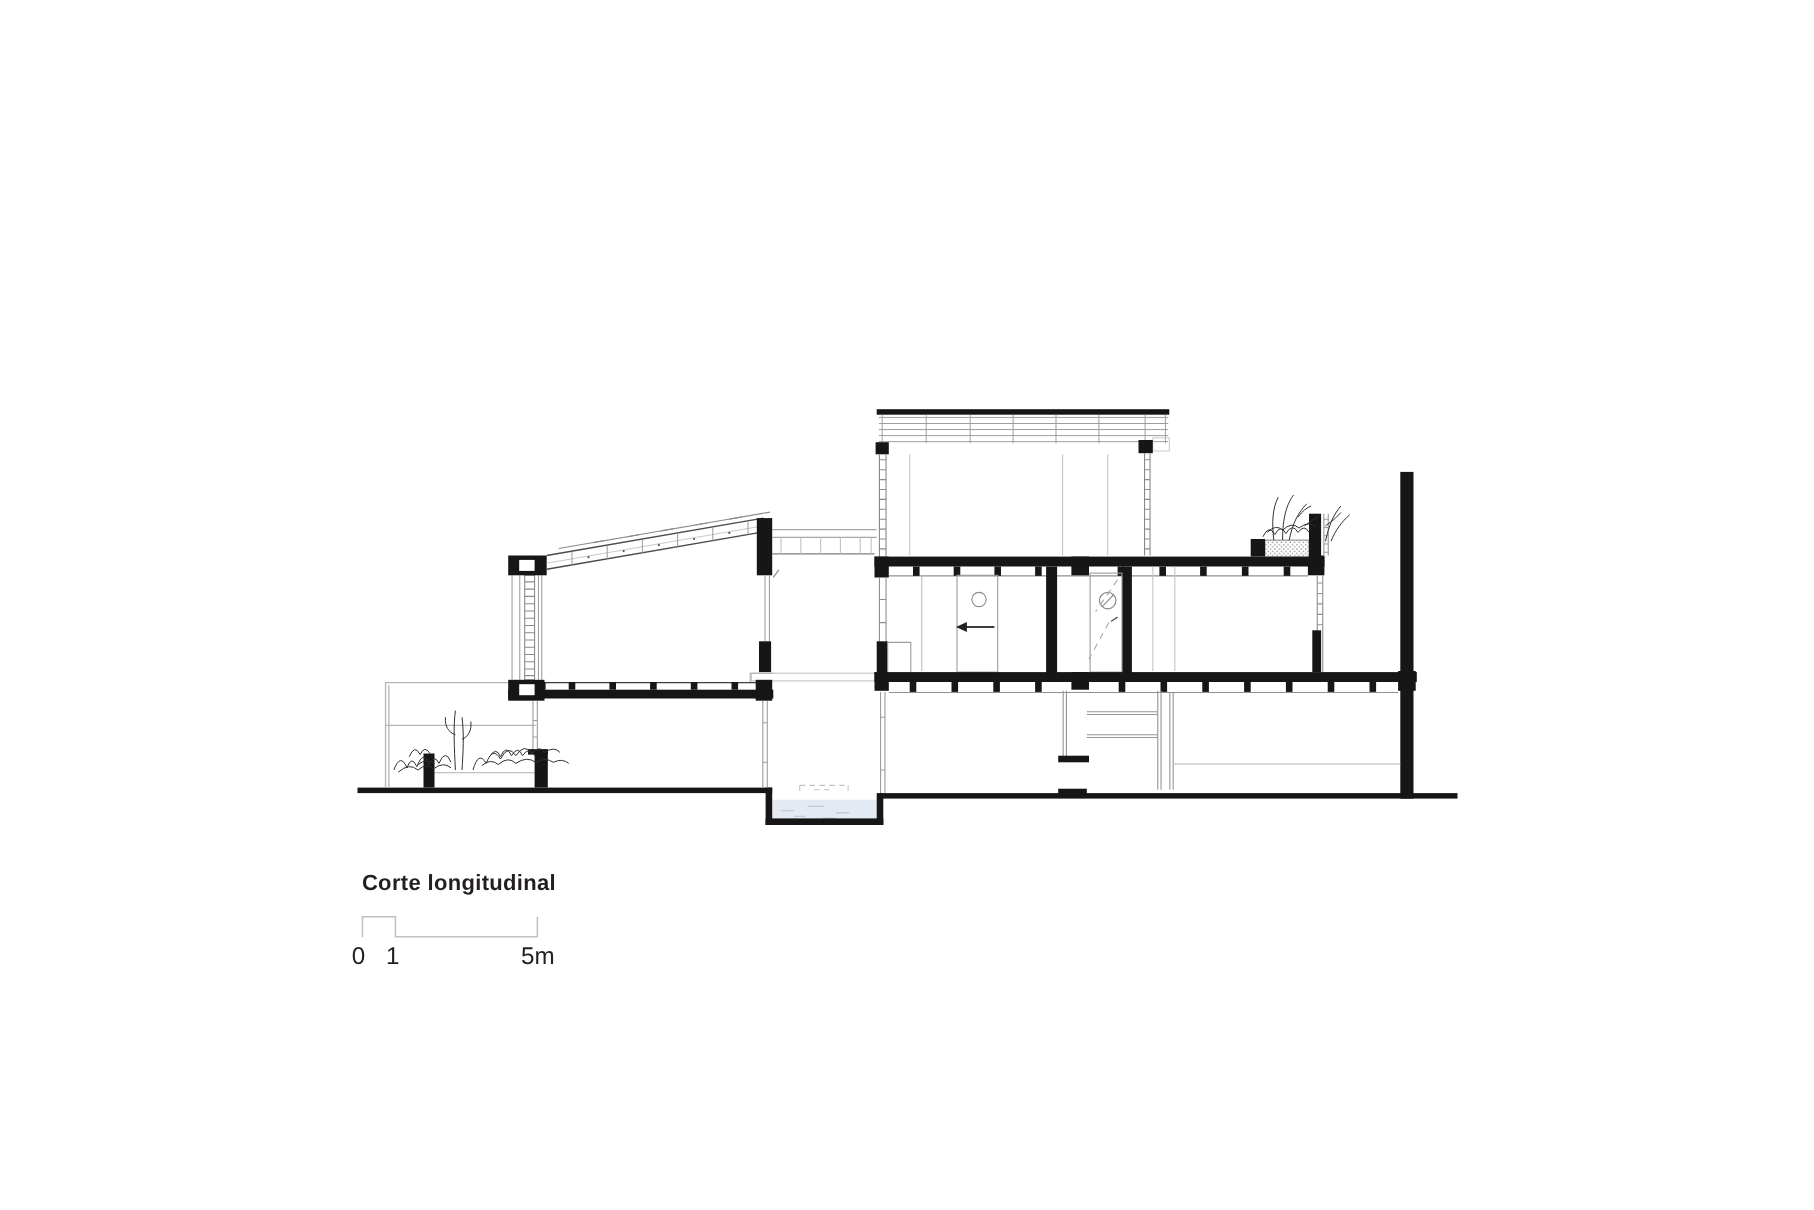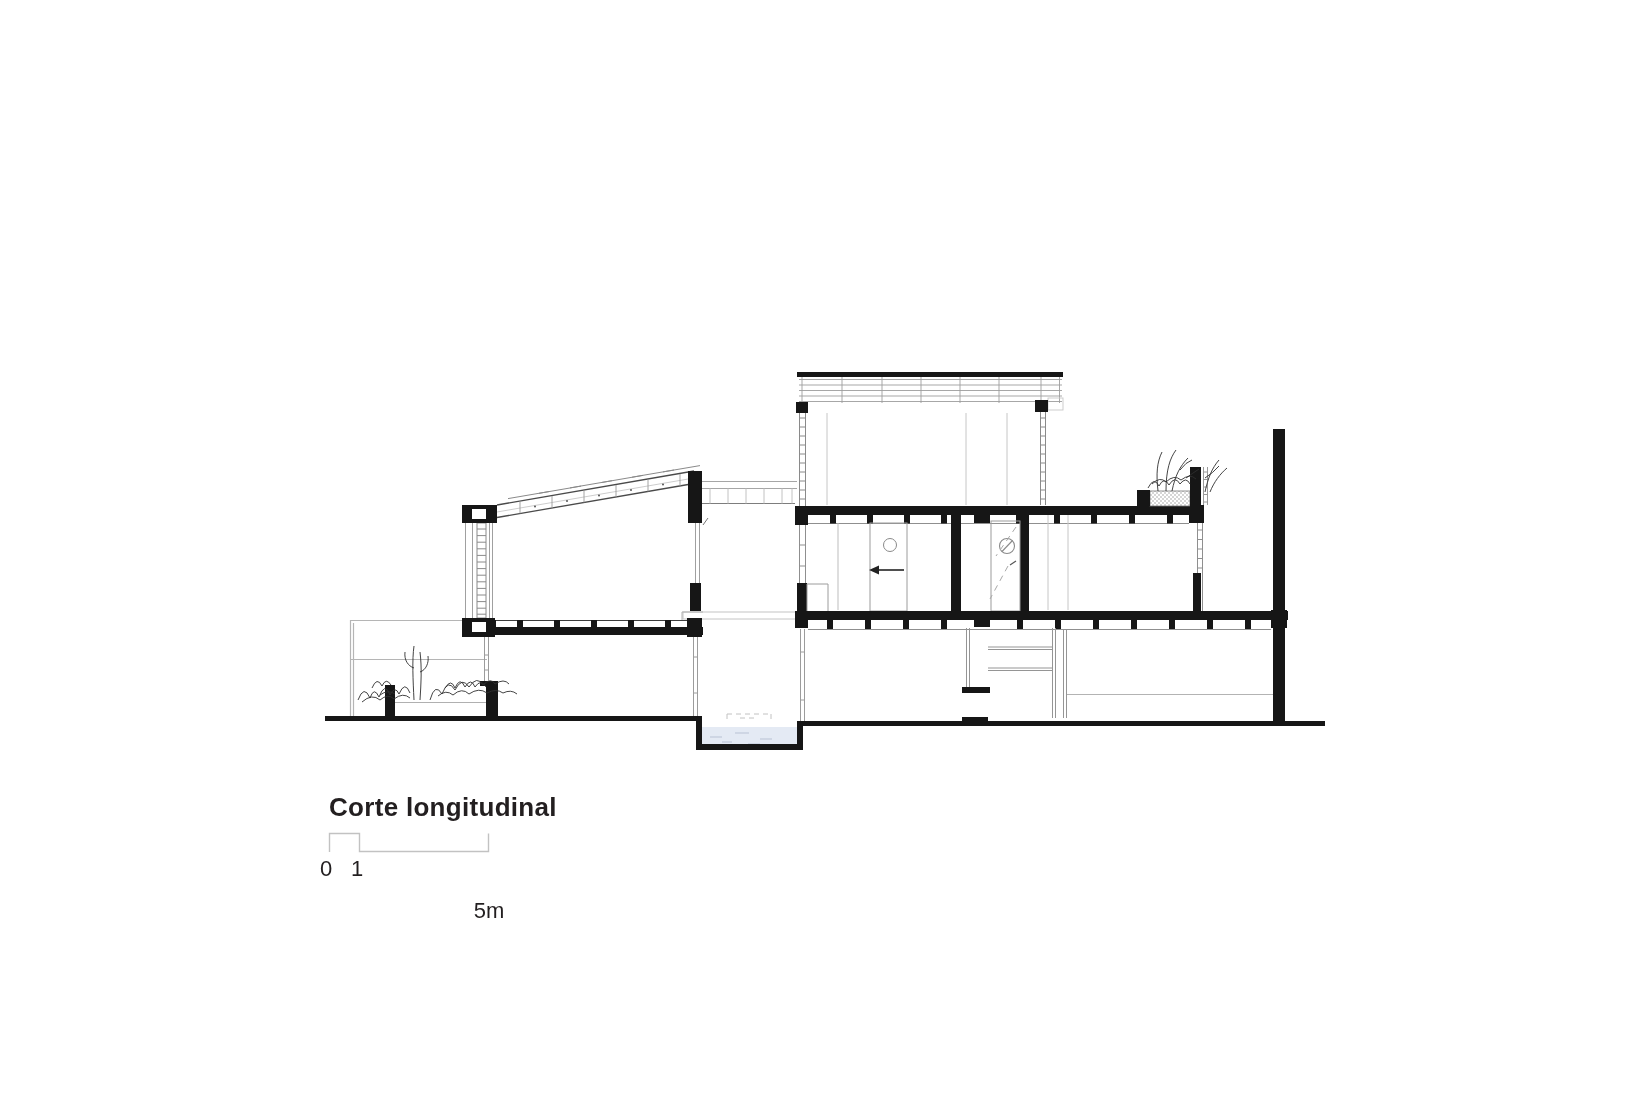--- a/index.html
+++ b/index.html
@@ -1,24 +1,24 @@
 <!DOCTYPE html>
 <html><head>
 <meta charset="utf-8">
 <style>
   html,body{margin:0;padding:0;background:#fff;}
   .canvas{position:relative;width:1649px;height:1100px;background:#fff;overflow:hidden;
           font-family:"Liberation Sans", sans-serif;}
   .drawing-svg{position:absolute;left:0;top:0;}
-  .title{position:absolute;left:329px;top:792px;font-size:26px;font-weight:700;
+  .title{position:absolute;left:329px;top:792px;font-size:20px;font-weight:700;
          color:#231f20;letter-spacing:.3px;}
   .scale-label{position:absolute;top:856px;font-size:22px;color:#231f20;text-align:center;}
   .lbl-0{left:315px;width:22px;}
   .lbl-1{left:346px;width:22px;}
-  .lbl-5m{left:468px;width:42px;margin-top:42px;}
+  .lbl-5m{left:468px;width:42px;}
 </style>
 </head>
 <body>
 
 <div class="canvas">
 
 <svg class="drawing-svg" width="1649" height="1100" viewBox="0 0 1649 1100" xmlns="http://www.w3.org/2000/svg">
   <defs>
     <pattern id="soil" width="4" height="4" patternUnits="userSpaceOnUse">
       <rect width="4" height="4" fill="#fff"></rect>

